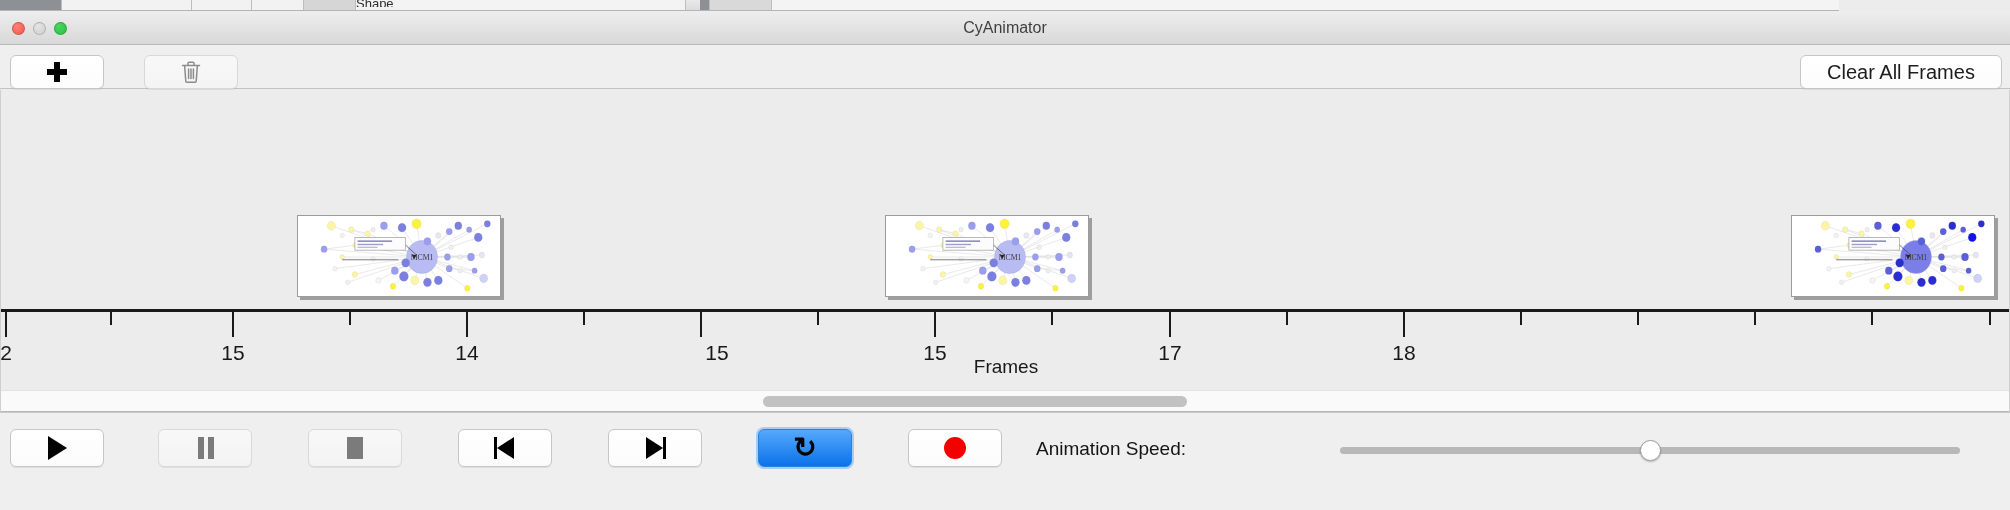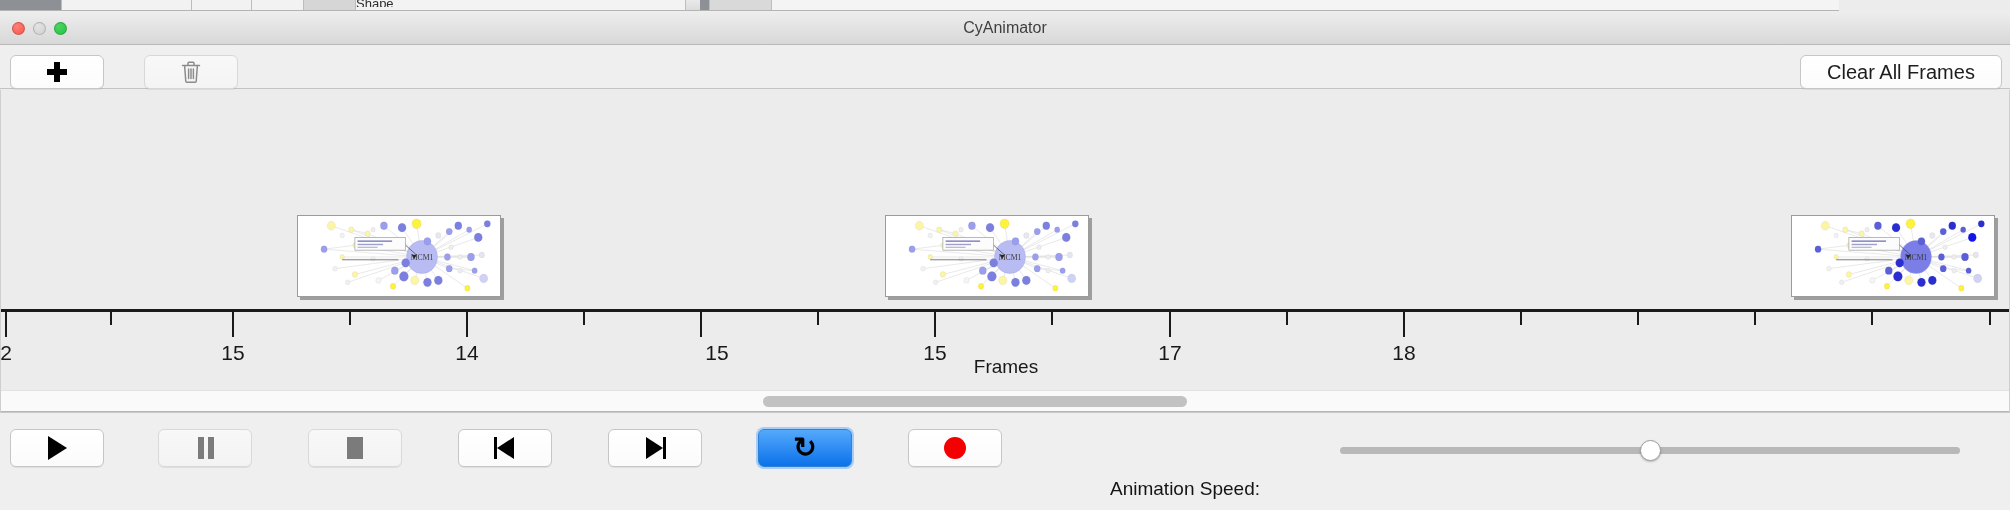--- a/index.html
+++ b/index.html
@@ -589,19 +589,19 @@
           <span>
             <span class="ic ic-loop">↻</span>
           </span>
         </div>
         <div class="cbtn" style="left: 908px; width: 94px;">
           <span>
             <span class="ic ic-rec"></span>
           </span>
         </div>
       </div>
-    <div class="speed-label" style="left:1110px;margin-top:40px;">Animation Speed:</div>
+    <div class="speed-label" style="left:1036px;">Animation Speed:</div>
     <div class="slider" id="speed-slider" style="left: 1340px; width: 620px;">
       <div class="slider-thumb" id="speed-thumb" style="left: 300px;"></div>
     </div>
   </div>
 
 </div>
 
 </body></html>

